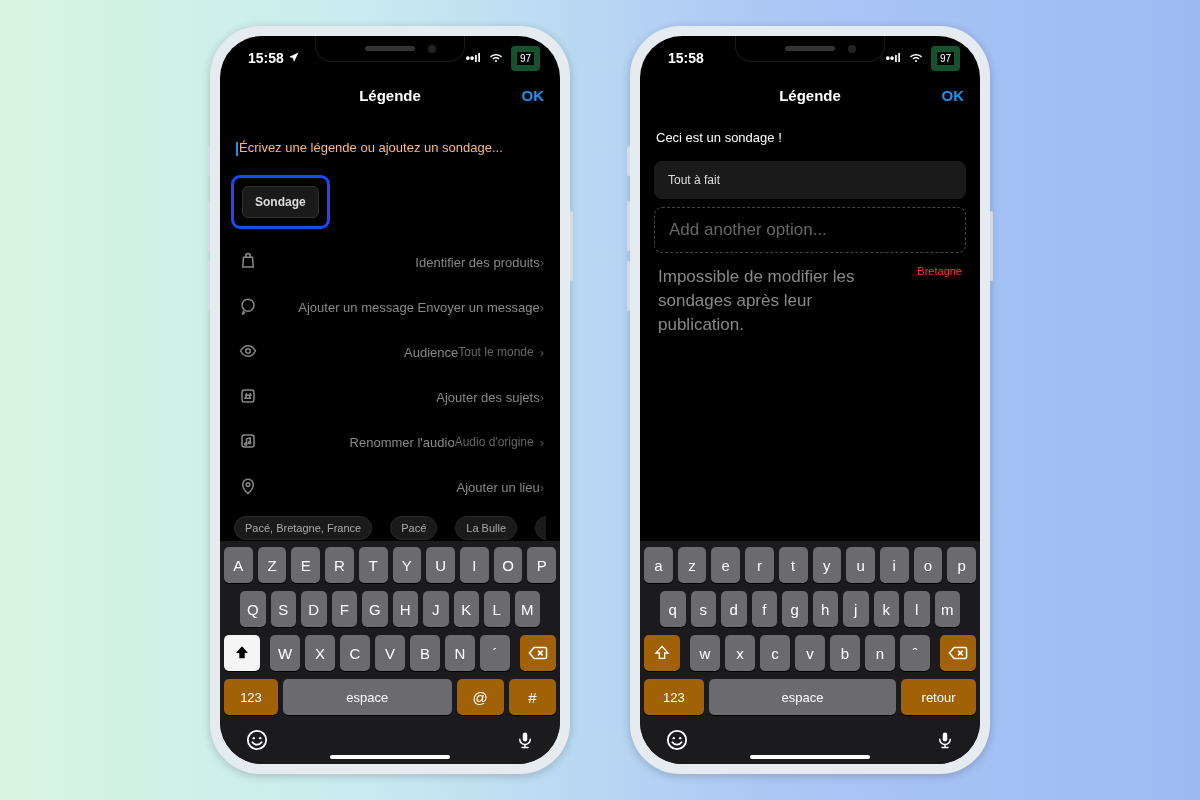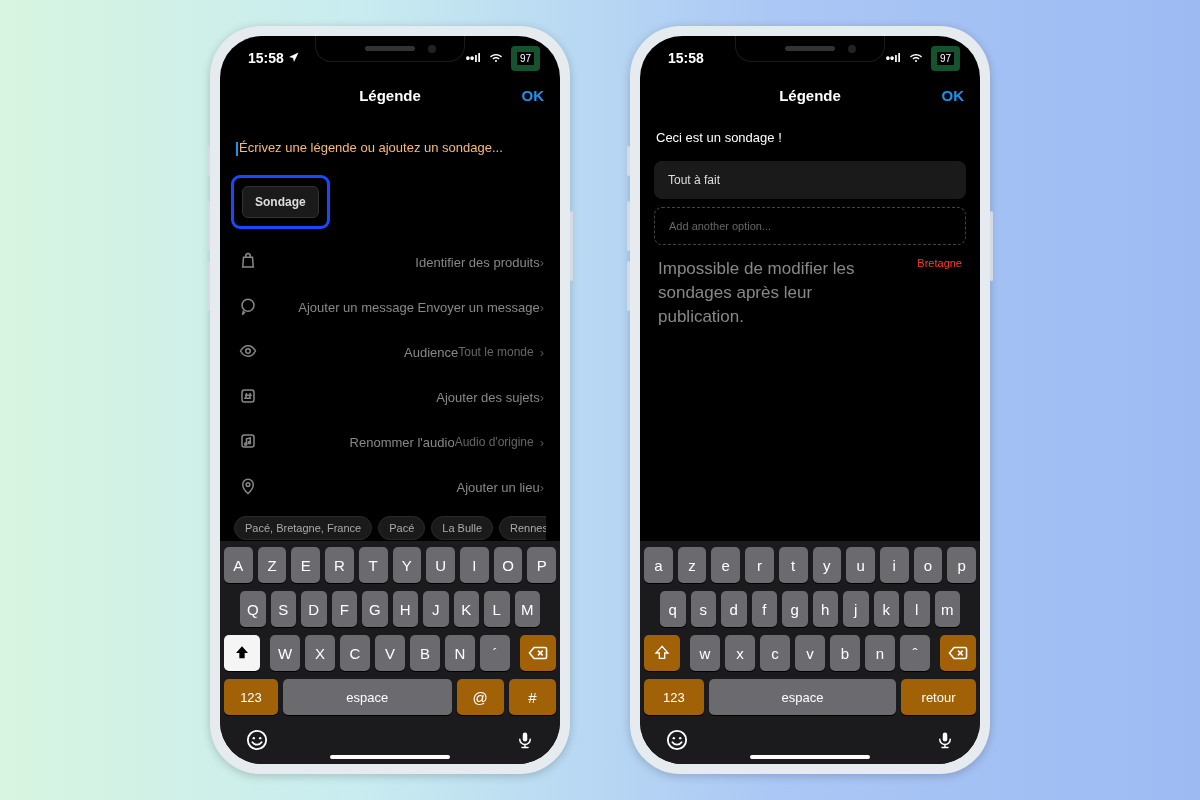--- a/index.html
+++ b/index.html
@@ -103,38 +103,38 @@
     display: flex;
     align-items: center;
     padding: 12px 2px;
     color: #888;
     font-size: 13px;
   }
   .option-row .ico { width: 24px; text-align:center; margin-right: 8px; color:#888; }
   .option-row .label { flex: 1; }
   .option-row .value { color:#666; font-size:12px; margin-right:6px; }
   .option-row .chev { color:#555; }
-  .loc-chips { display:flex; gap:6px; padding: 6px 0 8px; white-space:nowrap; overflow:hidden; }
+  .loc-chips { display:flex; gap:18px; padding: 6px 0 8px; white-space:nowrap; overflow:hidden; }
   .loc-chip { background:#1a1a1a; border:1px solid #2a2a2a; border-radius:14px; padding:5px 10px; font-size:11px; color:#aaa; }
 
   
   .poll-title { font-size:13px; margin: 6px 2px 16px; }
   .poll-opt {
     background:#1a1a1a;
     border-radius:8px;
     padding:12px 14px;
     font-size:12px;
     margin-bottom:8px;
     color:#ddd;
   }
   .poll-add {
     border:1px dashed #444;
     border-radius:8px;
     padding:12px 14px;
-    font-size:11px;
+    font-size:17px;
     color:#666;
     margin-bottom:12px;
   }
   .poll-footer { display:flex; justify-content:space-between; align-items:flex-start; padding:0 4px; }
   .poll-note { font-size:17px; color:#888; max-width: 210px; line-height:1.4; }
   .poll-delete { font-size:11px; color:#ff3b30; }
 
   
   .keyboard {
     background:#1b1b1d;

